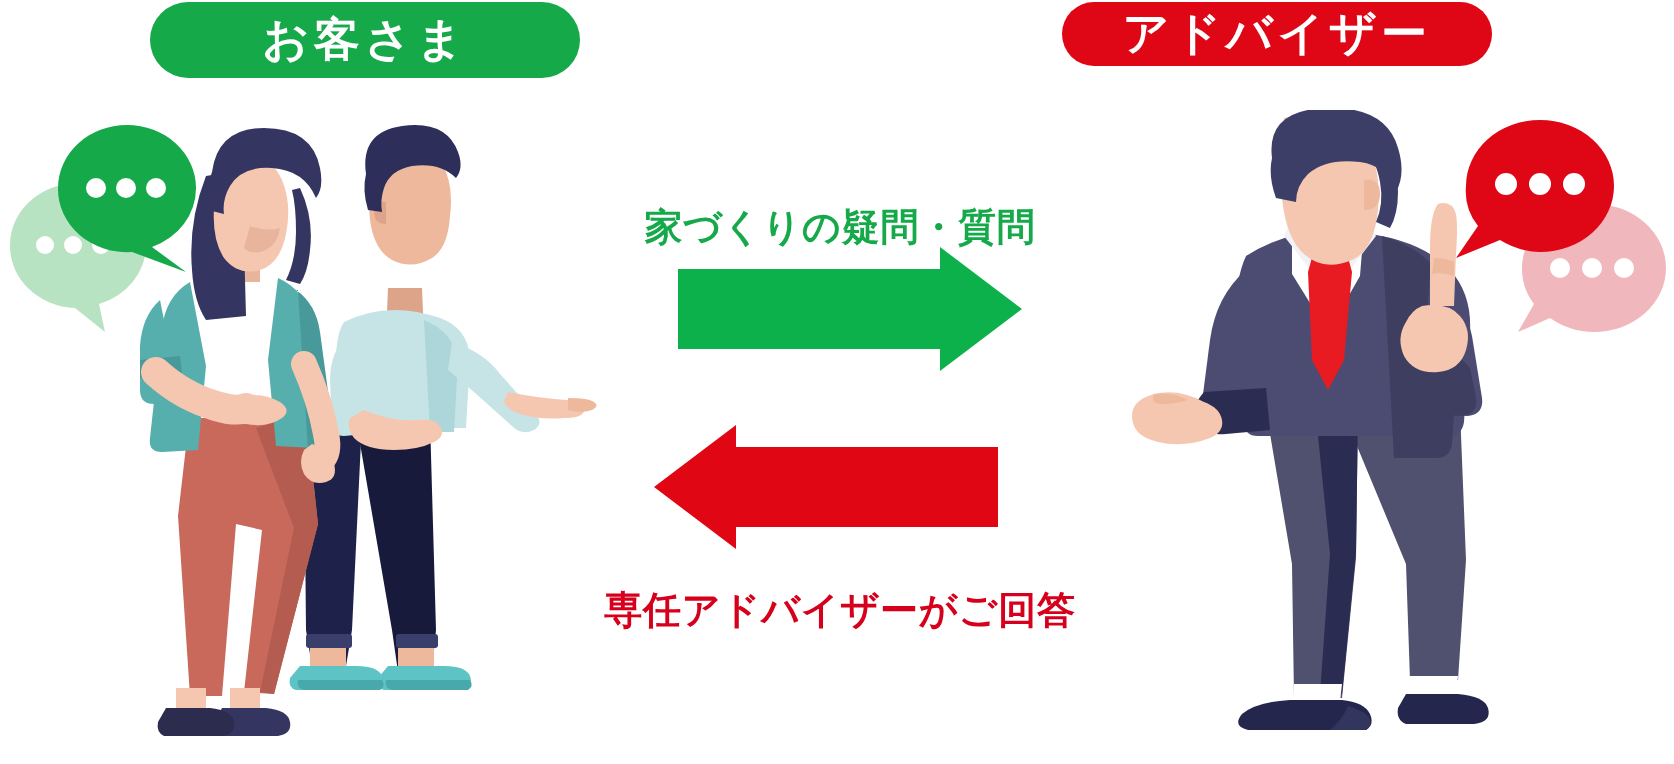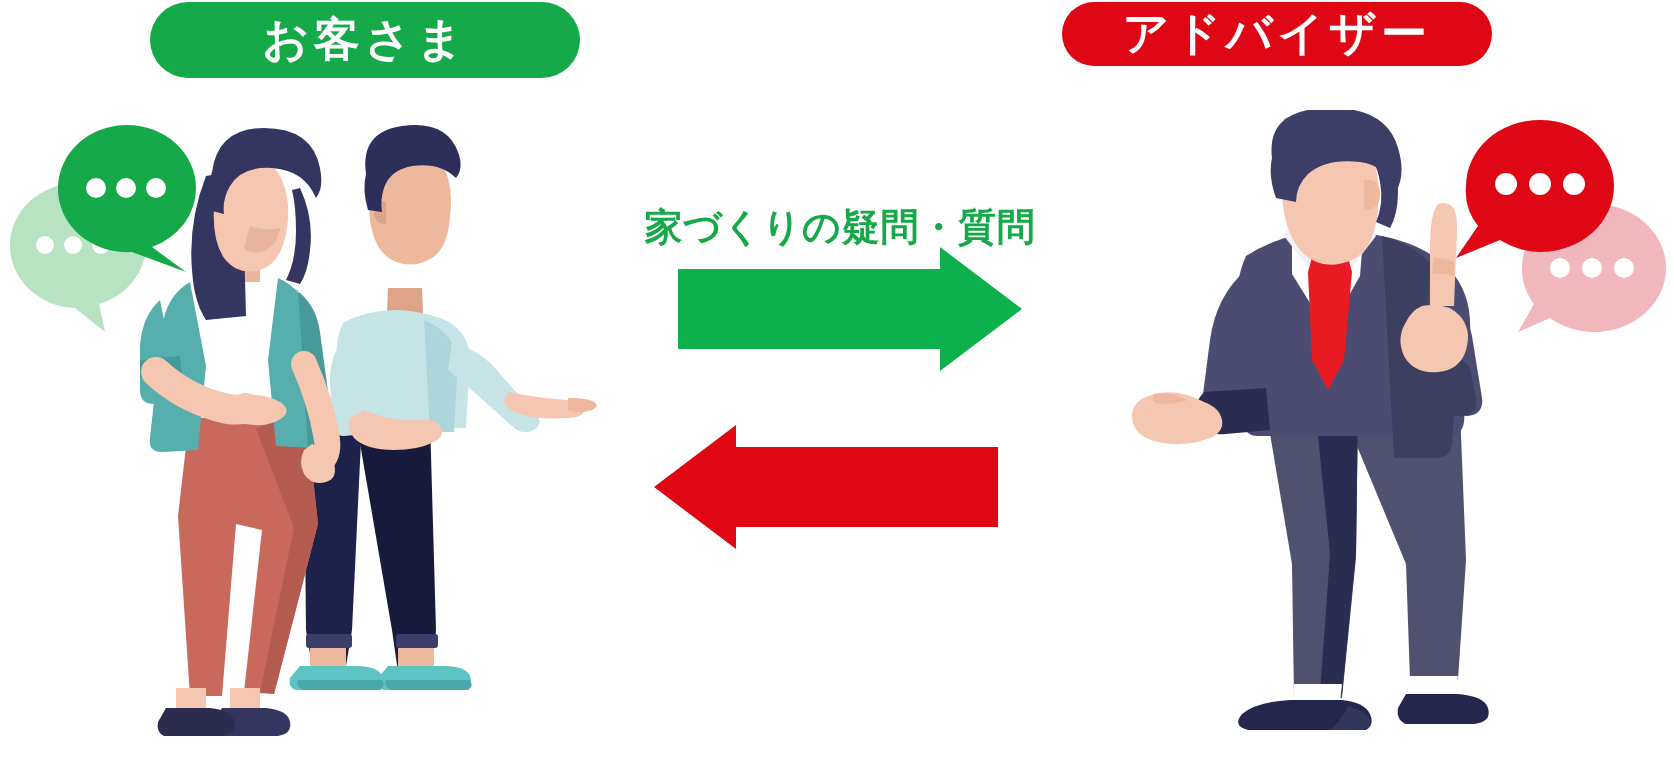--- a/index.html
+++ b/index.html
@@ -121,20 +121,21 @@
   <div class="center-label" id="label-question">家づくりの疑問・質問</div>
 
   <svg id="arrow-right" viewBox="0 0 344 124">
     <polygon points="0,22 262,22 262,0 344,62 262,124 262,102 0,102" fill="#0DB14B"></polygon>
   </svg>
 
   <svg id="arrow-left" viewBox="0 0 344 124">
     <polygon points="344,22 82,22 82,0 0,62 82,124 82,102 344,102" fill="#E00613"></polygon>
   </svg>
 
+  <div class="center-label" id="label-answer">専任アドバイザーがご回答</div>
 
   <svg class="illo" id="illo-customers" viewBox="0 0 620 654">
 
     <g>
       <path d="M10 135 a68 62 0 0 1 136 0 a68 62 0 0 1 -47 59 l6 28 l-30 -24 a68 62 0 0 1 -65 -63 z" fill="#B8E3C2"></path>
       <circle cx="45" cy="135" r="9" fill="#ffffff"></circle>
       <circle cx="73" cy="135" r="9" fill="#ffffff"></circle>
       <circle cx="101" cy="135" r="9" fill="#ffffff"></circle>
     </g>
 

